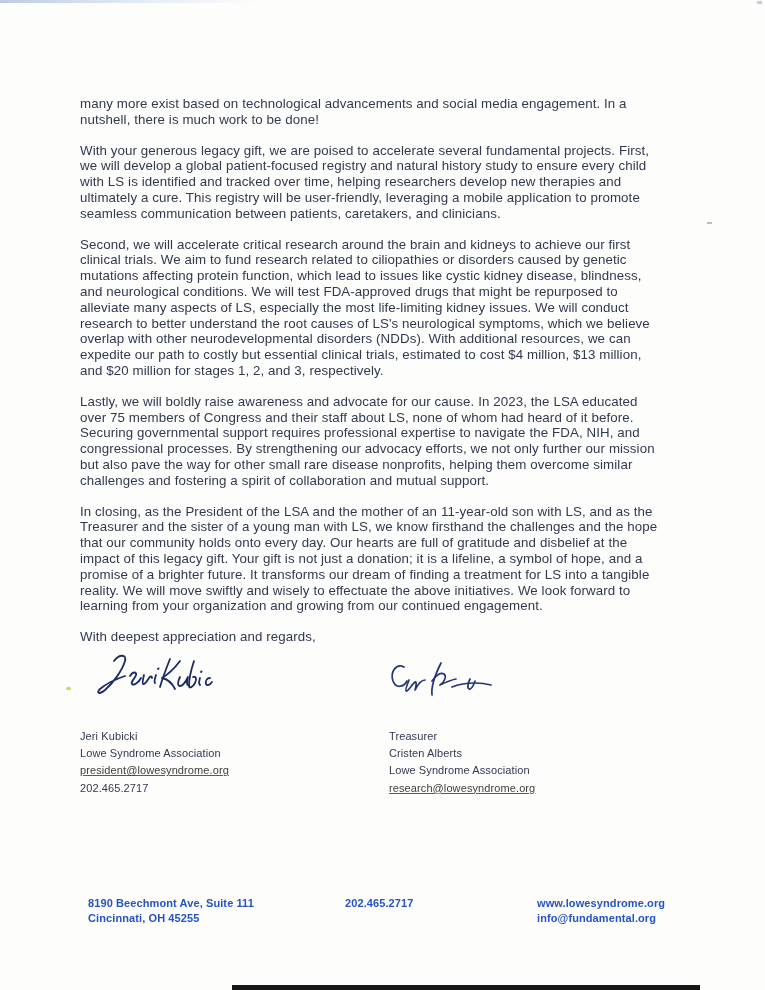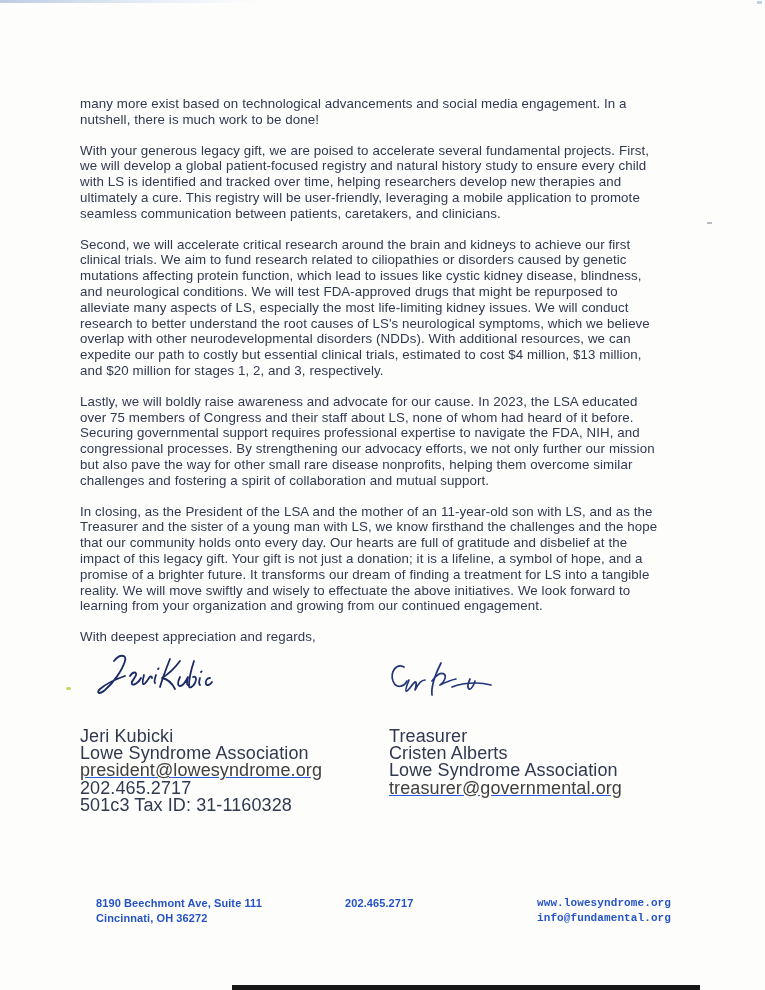--- a/index.html
+++ b/index.html
@@ -40,35 +40,35 @@
   }
   .body-text p{margin:0 0 15px 0;}
   .closing{margin-top:15px;}
   
   .sig-svg{position:absolute;}
   .sig-left{left:92px;top:648px;width:122px;height:56px;}
   .sig-right{left:386px;top:654px;width:108px;height:52px;}
   
   .sig-block{
     position:absolute;top:728px;
-    font-size:18px;line-height:17.2px;letter-spacing:.1px;
+    font-size:11px;line-height:17.2px;letter-spacing:.1px;
   }
   .sig-block.left{left:80px;}
   .sig-block.right{left:389px;}
   .sig-block div{white-space:nowrap;}
   a.email-link{color:#404040;text-decoration:underline;text-decoration-color:#2b59d9;cursor:pointer;}
   
   .footer-item{
     position:absolute;top:896px;
     color:#2553c6;font-weight:700;font-size:11px;line-height:15px;
     letter-spacing:.1px;white-space:nowrap;
   }
-  .footer-address{left:96px;}
+  .footer-address{left:88px;}
   .footer-phone{left:345px;}
-  .footer-web{left:537px;font-family:Liberation Mono, monospace;}
+  .footer-web{left:537px;}
 </style>
 </head>
 <body>
 
 <div class="page">
 
   <div class="top-streak"></div>
   <div class="top-right-mark"></div>
 
   <div class="body-text">
@@ -107,33 +107,32 @@
   </svg>
 
   <div class="green-speck"></div>
   <div class="gray-dash"></div>
 
   <div class="sig-block left">
     <div>Jeri Kubicki</div>
     <div>Lowe Syndrome Association</div>
     <div><a class="email-link">president@lowesyndrome.org</a></div>
     <div>202.465.2717</div>
-    <div>501c3 Tax ID: 31-1160328</div>
   </div>
 
   <div class="sig-block right">
     <div>Treasurer</div>
     <div>Cristen Alberts</div>
     <div>Lowe Syndrome Association</div>
-    <div><a class="email-link">treasurer@governmental.org</a></div>
+    <div><a class="email-link">research@lowesyndrome.org</a></div>
   </div>
 
   <div class="footer-item footer-address">
     <div>8190 Beechmont Ave, Suite 111</div>
-    <div>Cincinnati, OH 36272</div>
+    <div>Cincinnati, OH 45255</div>
   </div>
   <div class="footer-item footer-phone">202.465.2717</div>
   <div class="footer-item footer-web">
     <div>www.lowesyndrome.org</div>
     <div>info@fundamental.org</div>
   </div>
 
   <div class="bottom-bar"></div>
 
 </div>

